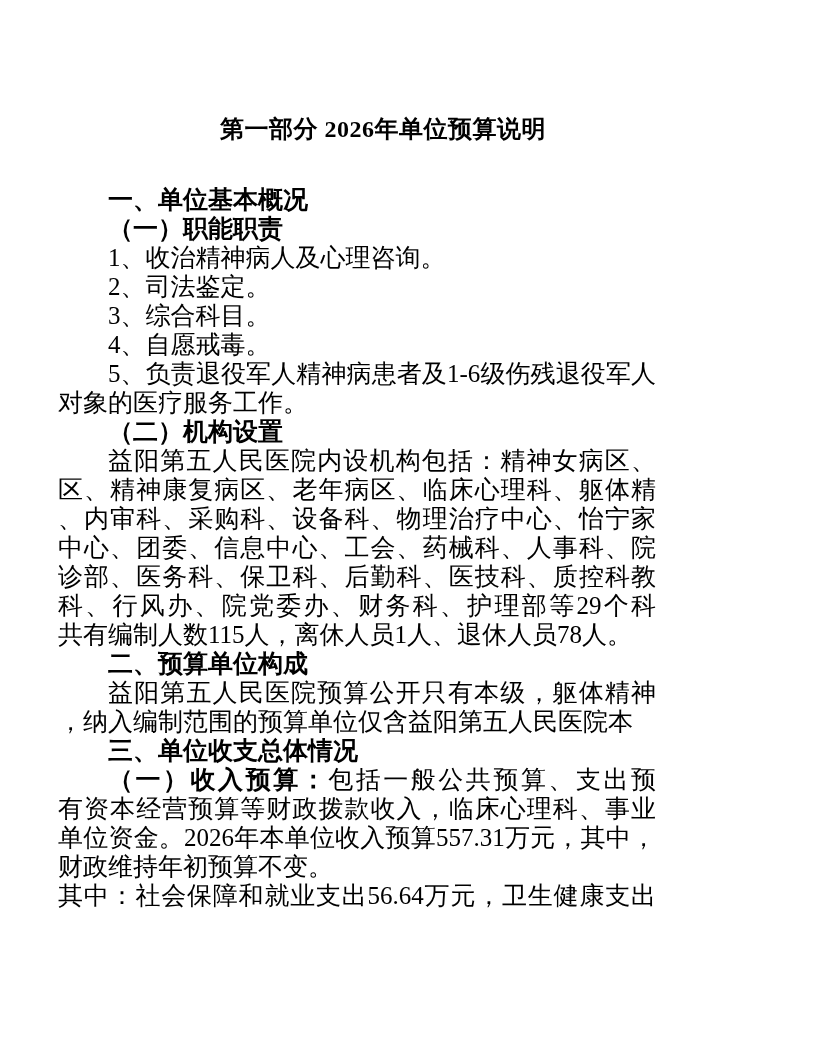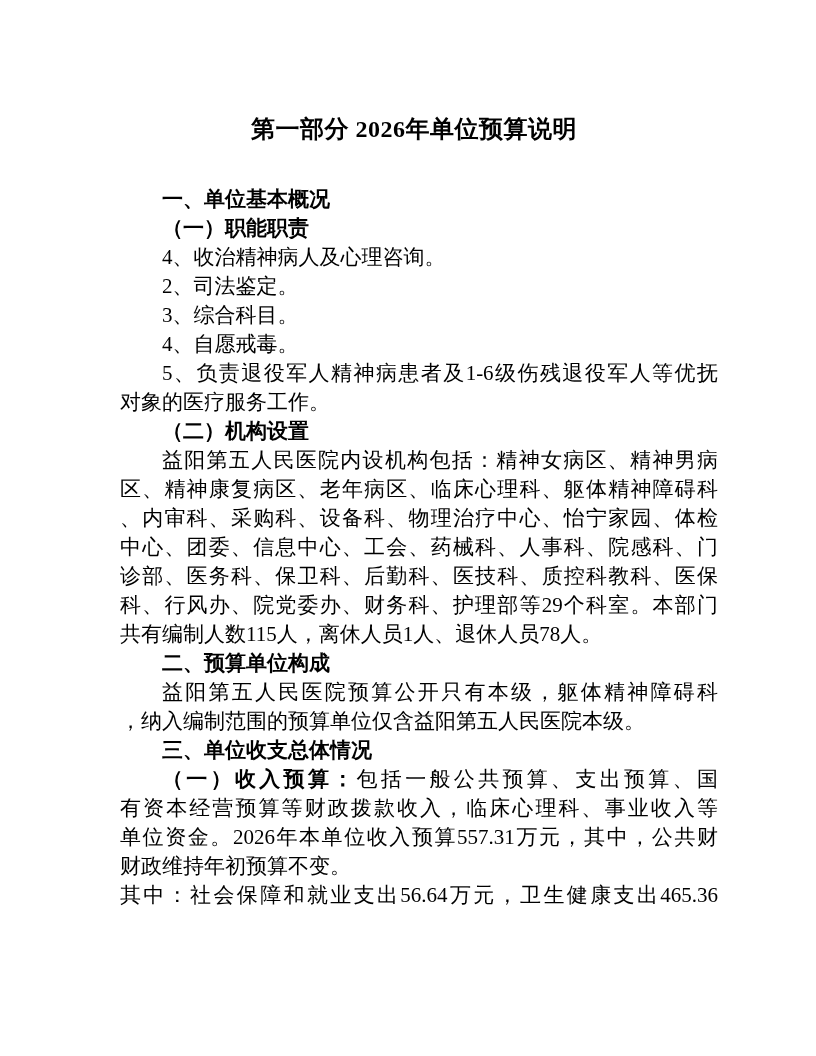--- a/index.html
+++ b/index.html
@@ -8,55 +8,55 @@
     width: 816px;
     height: 1056px;
     background: #ffffff;
     color: #000000;
     font-family: "Liberation Serif", "DejaVu Serif", serif;
     overflow: hidden;
     box-sizing: border-box;
   }
   .content {
     box-sizing: border-box;
-    padding: 113px 108px 0 120px;
+    padding: 113px 108px 0 58px;
     width: 816px;
   }
   .doc-title {
     margin: 0 0 40px 0;
     font-size: 24px;
     line-height: 32px;
     font-weight: bold;
     text-align: center;
     letter-spacing: 0.5px;
   }
   .doc-body { width: 598px; }
   .line {
-    font-size: 21px;
+    font-size: 25px;
     line-height: 29px;
     height: 29px;
     overflow: hidden;
   }
   .line.indent { text-indent: 2em; }
   .line.fill {
     text-align: justify;
     text-align-last: justify;
   }
   .b { font-weight: bold; }
 </style>
 </head>
 <body>
 
 <div class="page">
   <div class="content">
     <h1 class="doc-title">第一部分 2026年单位预算说明</h1>
     <div class="doc-body">
         <div class="line indent"><span class="b">一、单位基本概况</span></div>
         <div class="line indent"><span class="b">（一）职能职责</span></div>
-        <div class="line indent"><span>4、收治精神病人及心理咨询。</span></div>
+        <div class="line indent"><span>1、收治精神病人及心理咨询。</span></div>
         <div class="line indent"><span>2、司法鉴定。</span></div>
         <div class="line indent"><span>3、综合科目。</span></div>
         <div class="line indent"><span>4、自愿戒毒。</span></div>
         <div class="line indent fill"><span>5、负责退役军人精神病患者及1-6级伤残退役军人等优抚</span></div>
         <div class="line"><span>对象的医疗服务工作。</span></div>
         <div class="line indent"><span class="b">（二）机构设置</span></div>
         <div class="line indent fill"><span>益阳第五人民医院内设机构包括：精神女病区、精神男病</span></div>
         <div class="line fill"><span>区、精神康复病区、老年病区、临床心理科、躯体精神障碍科</span></div>
         <div class="line fill"><span>、内审科、采购科、设备科、物理治疗中心、怡宁家园、体检</span></div>
         <div class="line fill"><span>中心、团委、信息中心、工会、药械科、人事科、院感科、门</span></div>

